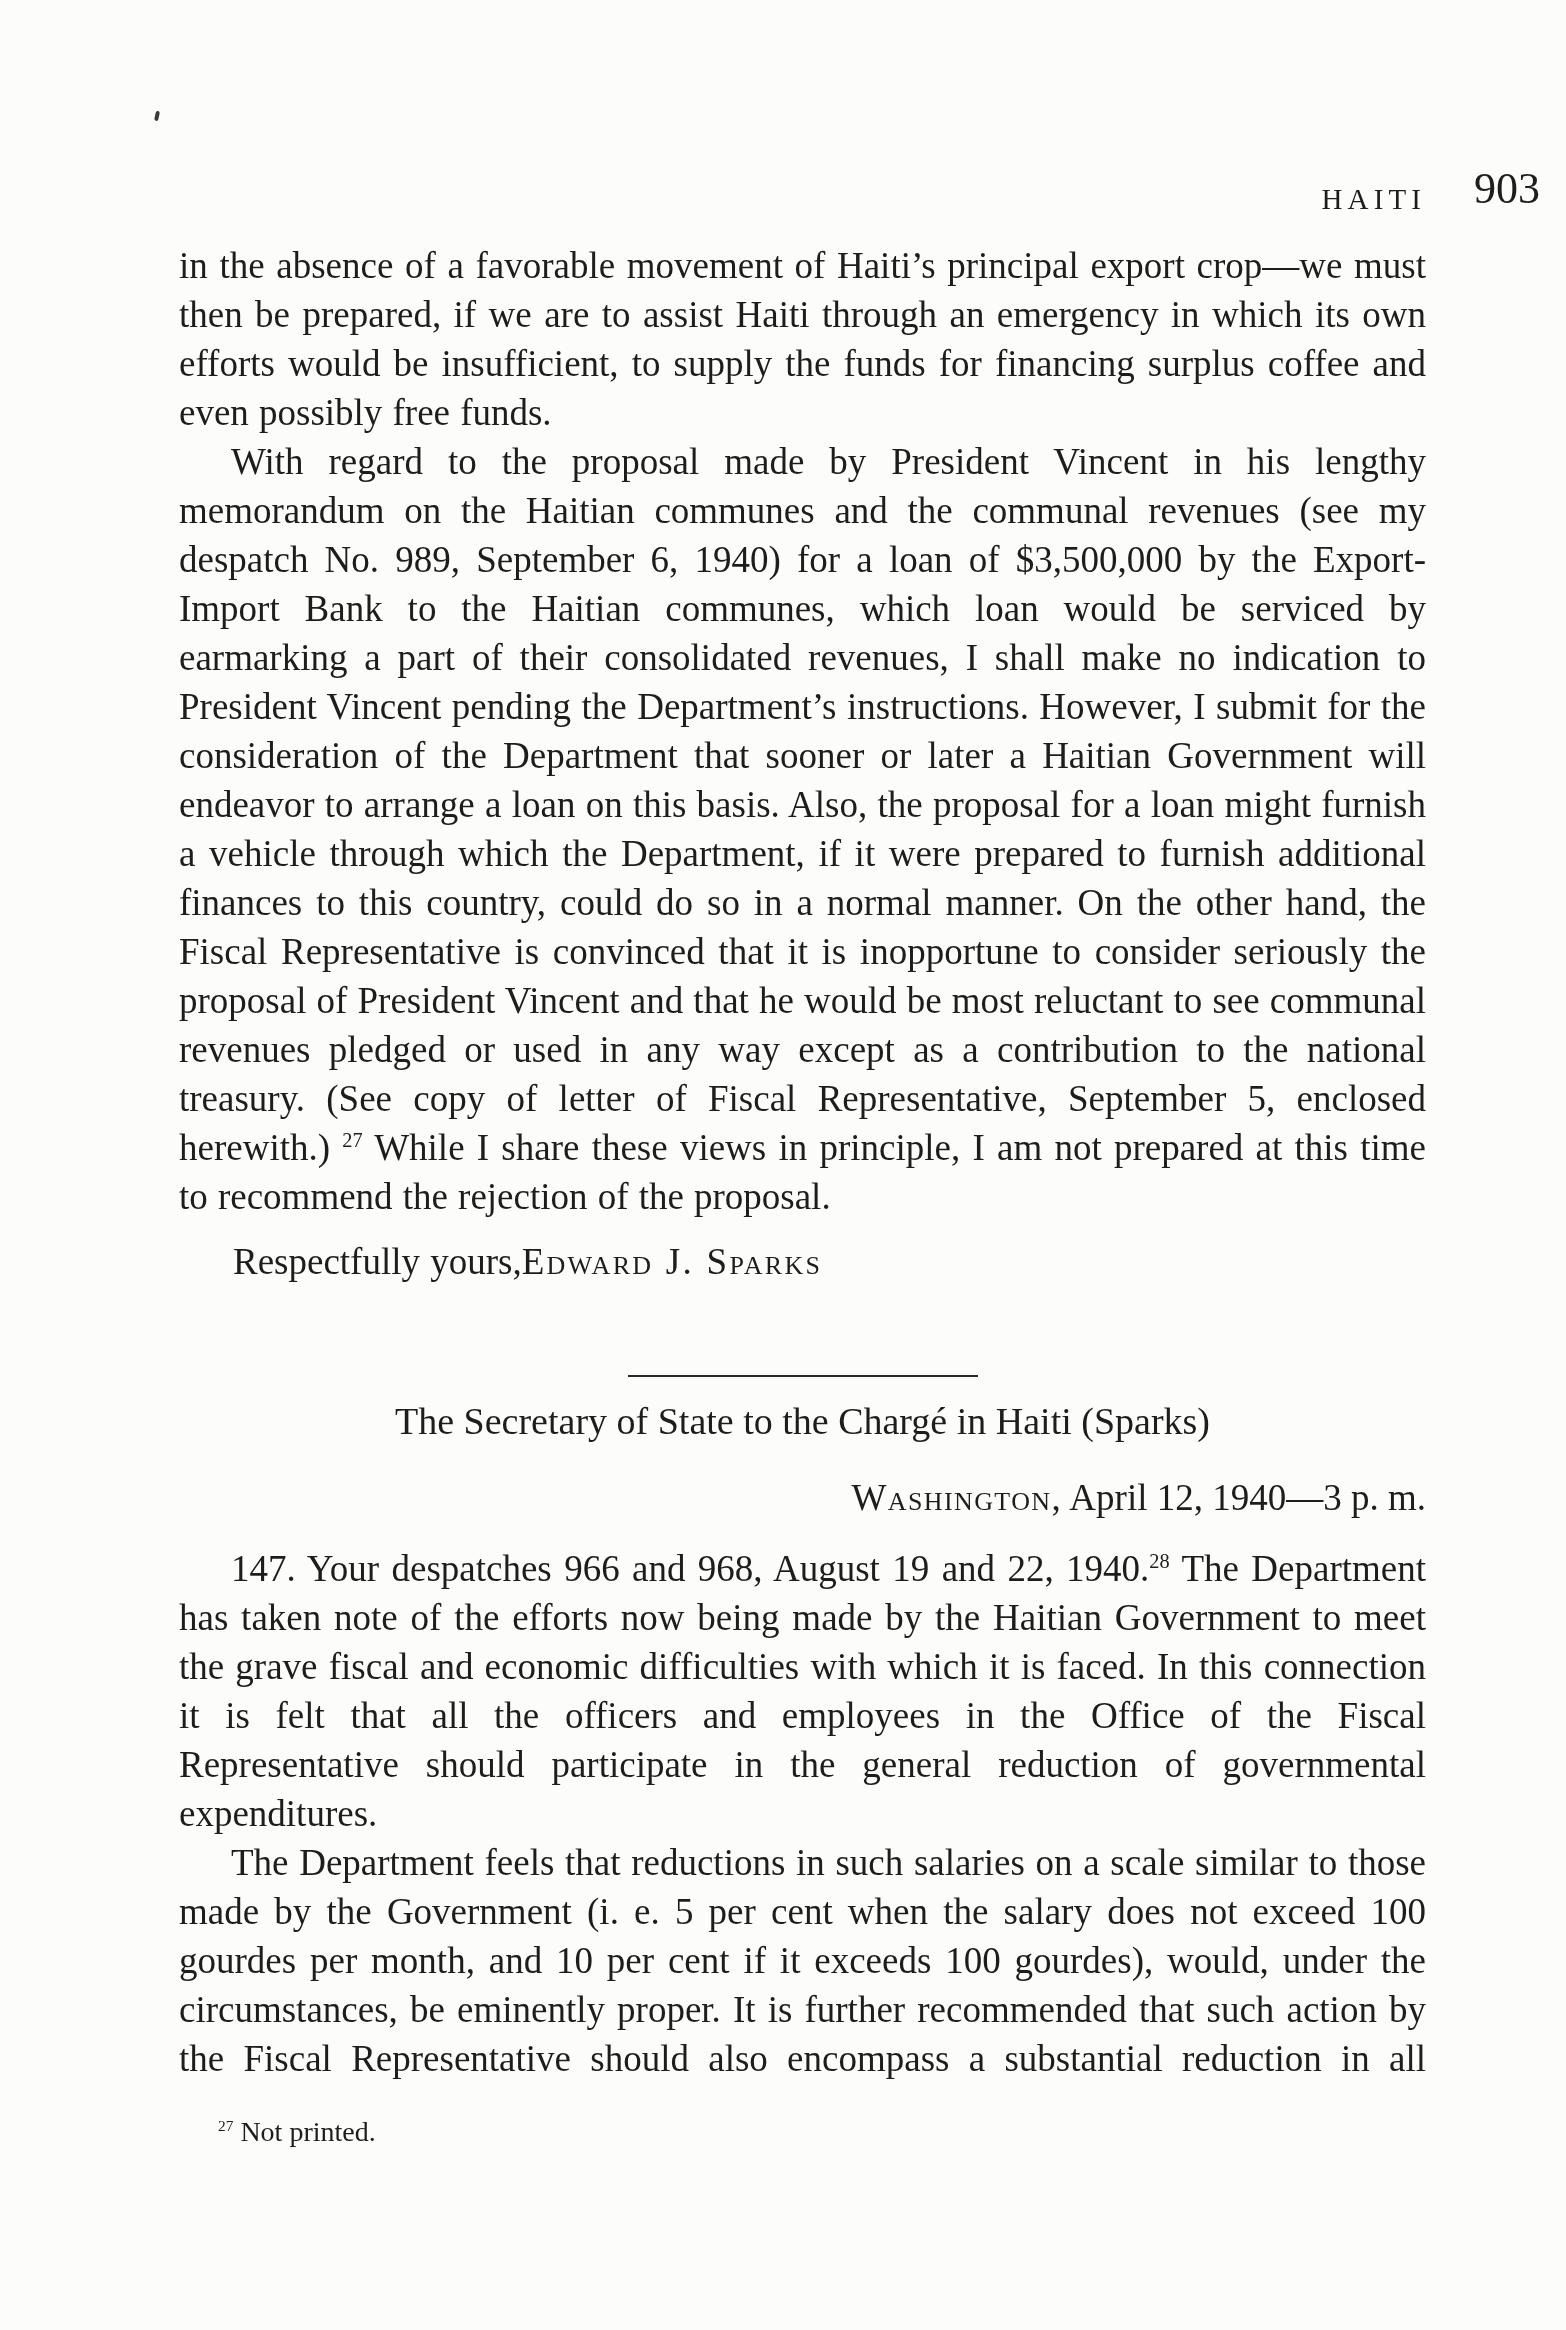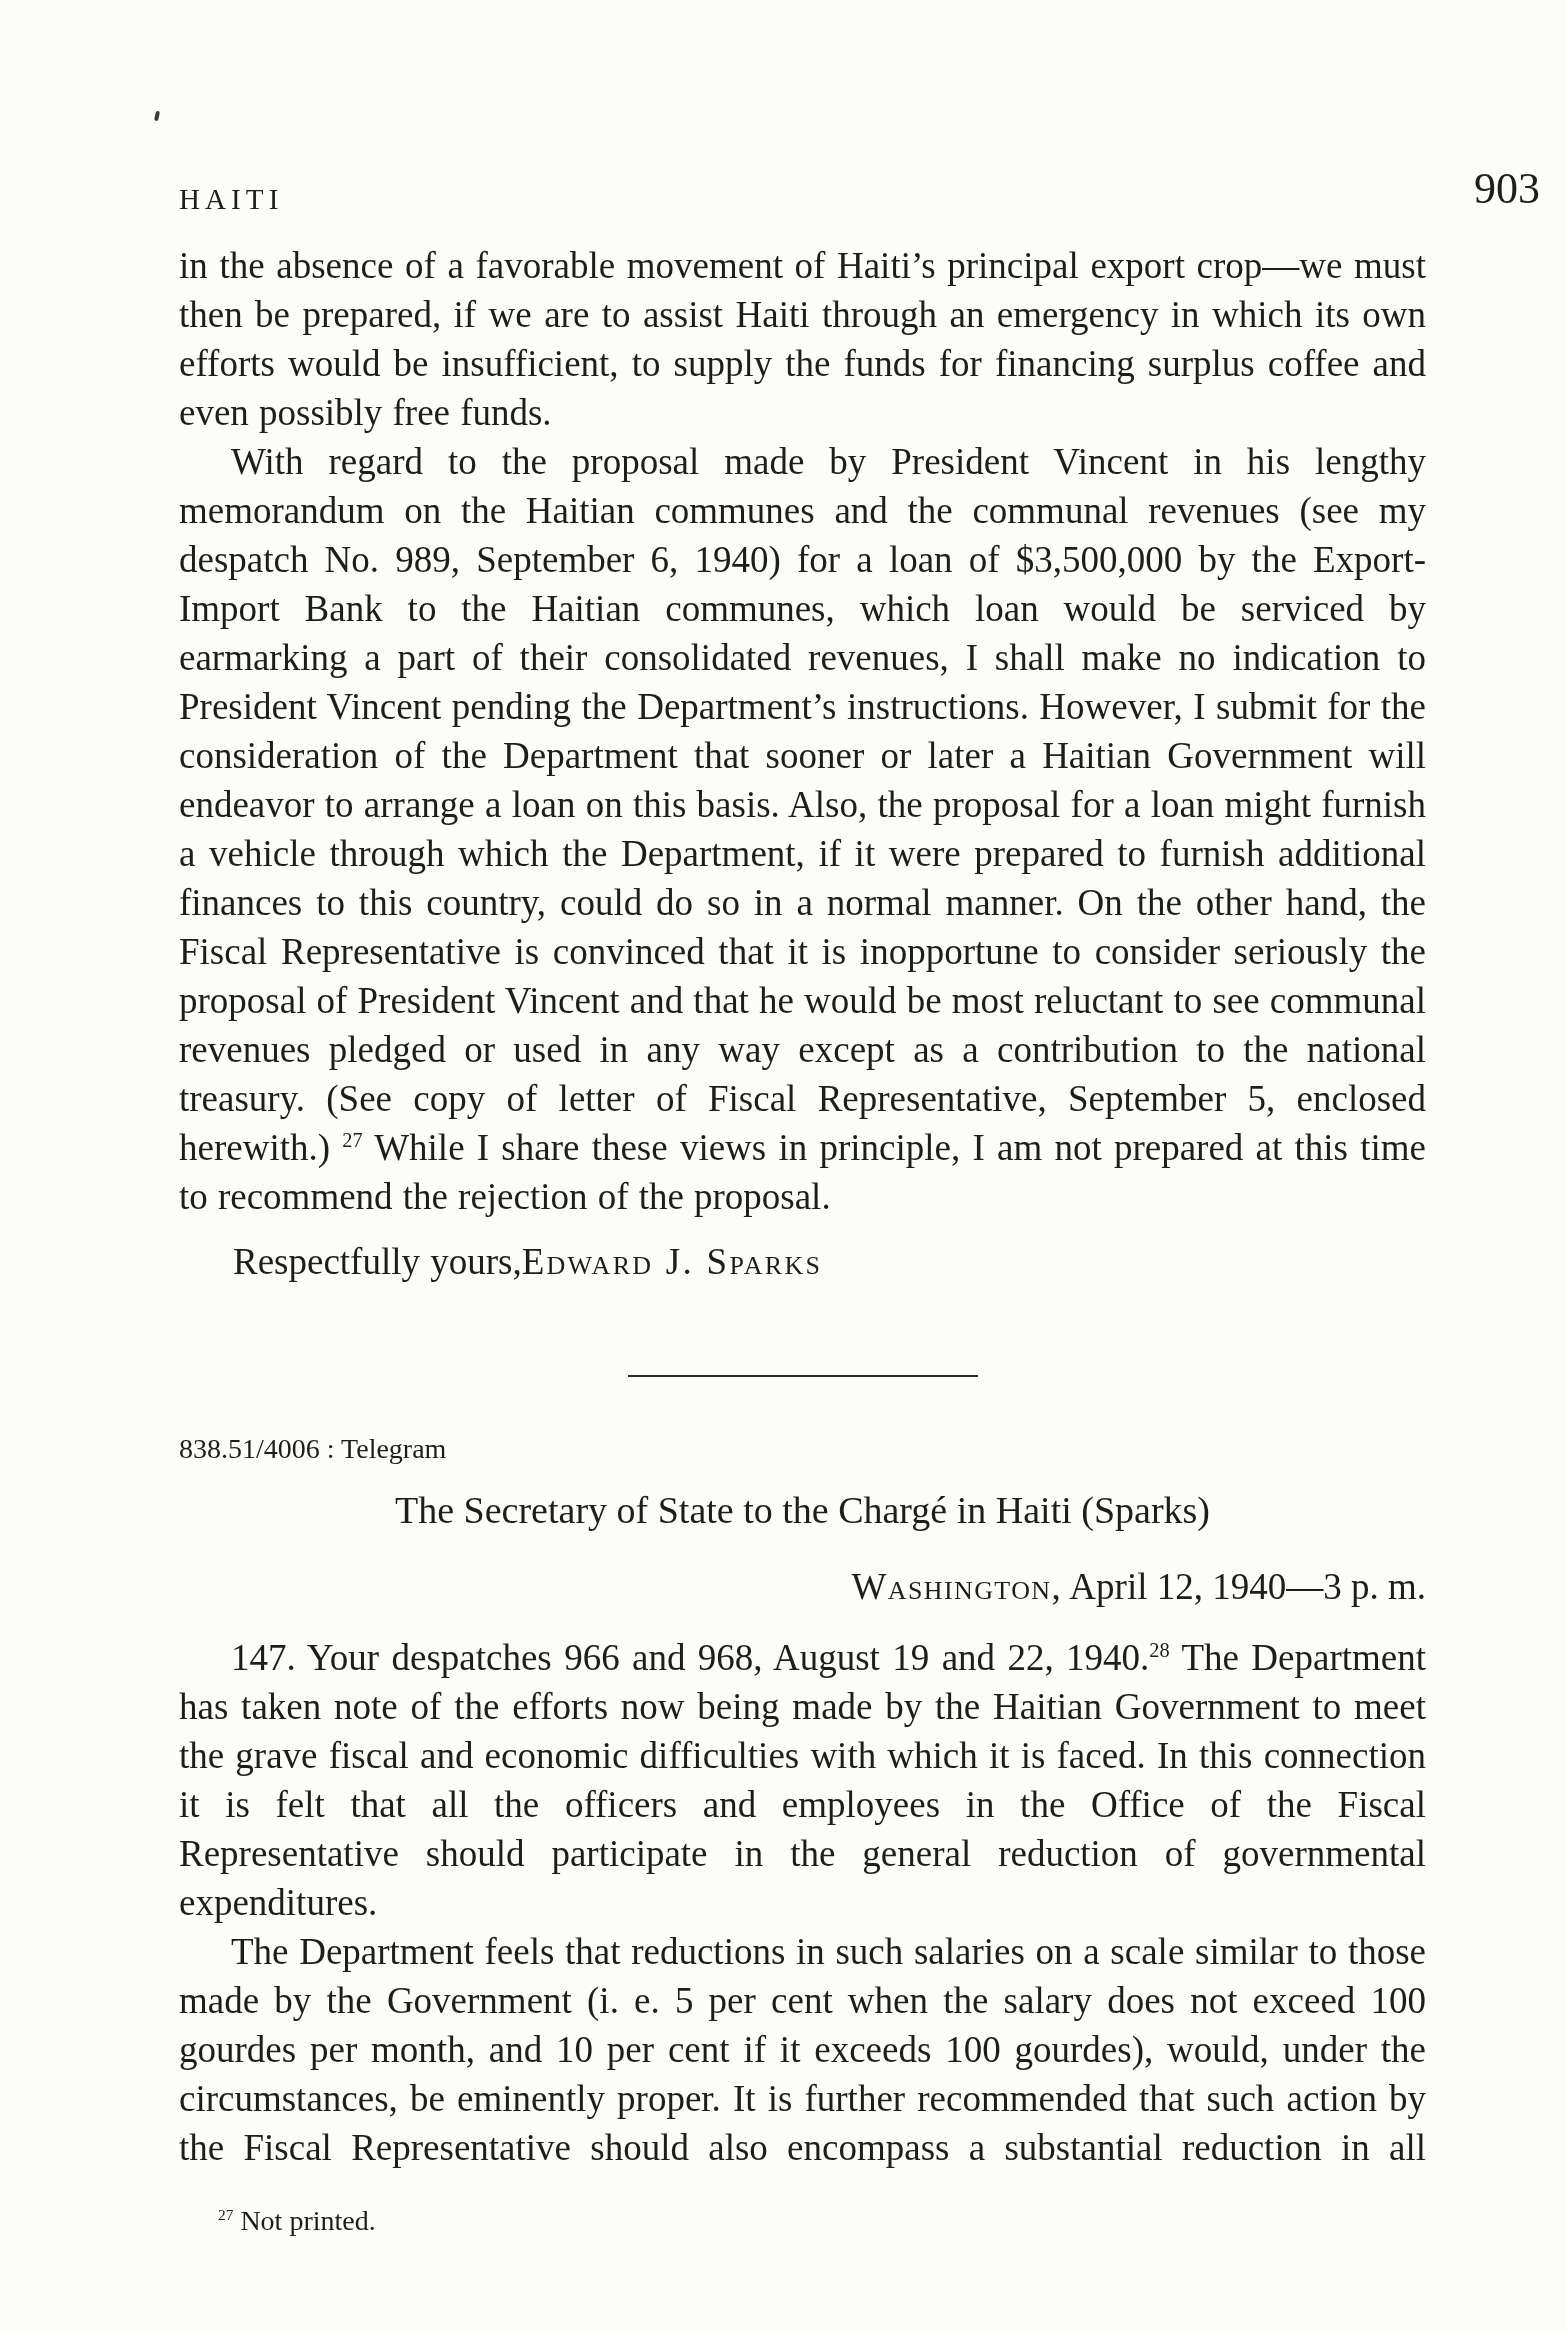--- a/index.html
+++ b/index.html
@@ -35,21 +35,21 @@
   }
   .running-head {
     position: relative;
     height: 65px;
   }
   .running-title {
     position: absolute;
     left: 0;
     right: 0;
     top: 19.6px;
-    text-align: left;
+    text-align: right;
     font-size: 29px;
     letter-spacing: 5.1px;
   }
   .page-number {
     position: absolute;
     right: -114px;
     top: 0;
     font-size: 44px;
   }
   .body-text {
@@ -147,21 +147,20 @@
       <p class="no-indent">in the absence of a favorable movement of Haiti’s principal export crop—we must then be prepared, if we are to assist Haiti through an emergency in which its own efforts would be insufficient, to supply the funds for financing surplus coffee and even possibly free funds.</p>
       <p><span>With regard to the proposal made by President Vincent in his lengthy memorandum on the Haitian communes and the communal revenues (see my despatch No. 989, September 6, 1940) for a loan of $3,500,000 by the Export-Import Bank to the Haitian communes, which loan would be serviced by earmarking a part of their consolidated revenues, I shall make no indication to President Vincent pending the Department’s instructions. However, I submit for the consideration of the Department that sooner or later a Haitian Government will endeavor to arrange a loan on this basis. Also, the proposal for a loan might furnish a vehicle through which the Department, if it were prepared to furnish additional finances to this country, could do so in a normal manner. On the other hand, the Fiscal Representative is convinced that it is inopportune to consider seriously the proposal of President Vincent and that he would be most reluctant to see communal revenues pledged or used in any way except as a contribution to the national treasury. (See copy of letter of Fiscal Representative, September 5, enclosed herewith.) </span><sup>27</sup><span> While I share these views in principle, I am not prepared at this time to recommend the rejection of the proposal.</span></p>
       <div class="closing-row">
         <span class="closing">Respectfully yours,</span>
         <span class="signature">Edward J. Sparks</span>
       </div>
     </div>
 
     <div class="divider"></div>
 
-    <div class="citation">838.51/4006 : Telegram</div>
 
     <div class="doc-heading">The Secretary of State to the Chargé in Haiti (Sparks)</div>
 
     <div class="dateline"><span class="smallcaps">Washington,</span><span> April 12, 1940—3 p. m.</span></div>
 
     <div class="telegram-paras">
       <p><span>147. Your despatches 966 and 968, August 19 and 22, 1940.</span><sup>28</sup><span> The Department has taken note of the efforts now being made by the Haitian Government to meet the grave fiscal and economic difficulties with which it is faced. In this connection it is felt that all the officers and employees in the Office of the Fiscal Representative should participate in the general reduction of governmental expenditures.</span></p>
       <p class="justify-last">The Department feels that reductions in such salaries on a scale similar to those made by the Government (i. e. 5 per cent when the salary does not exceed 100 gourdes per month, and 10 per cent if it exceeds 100 gourdes), would, under the circumstances, be eminently proper. It is further recommended that such action by the Fiscal Representative should also encompass a substantial reduction in all</p>
     </div>
 

